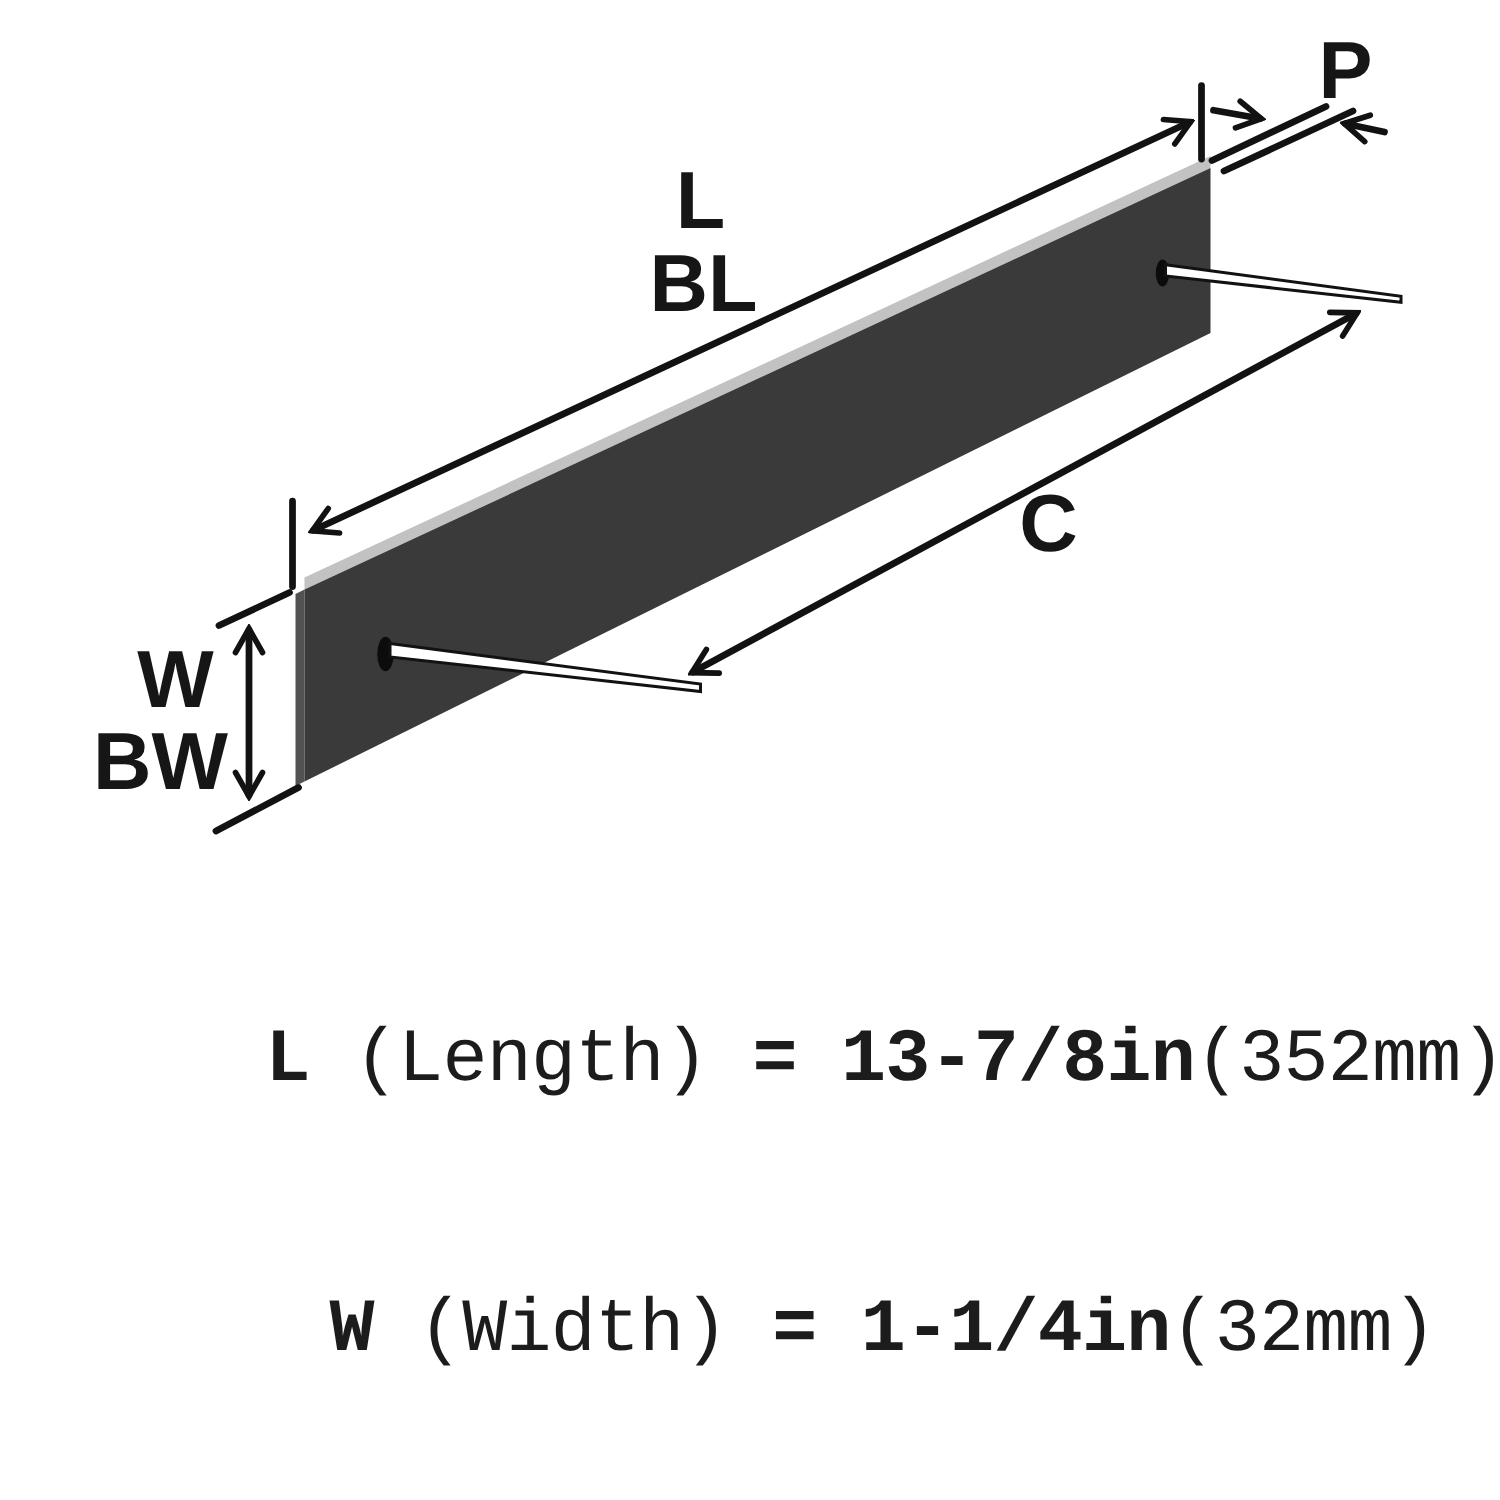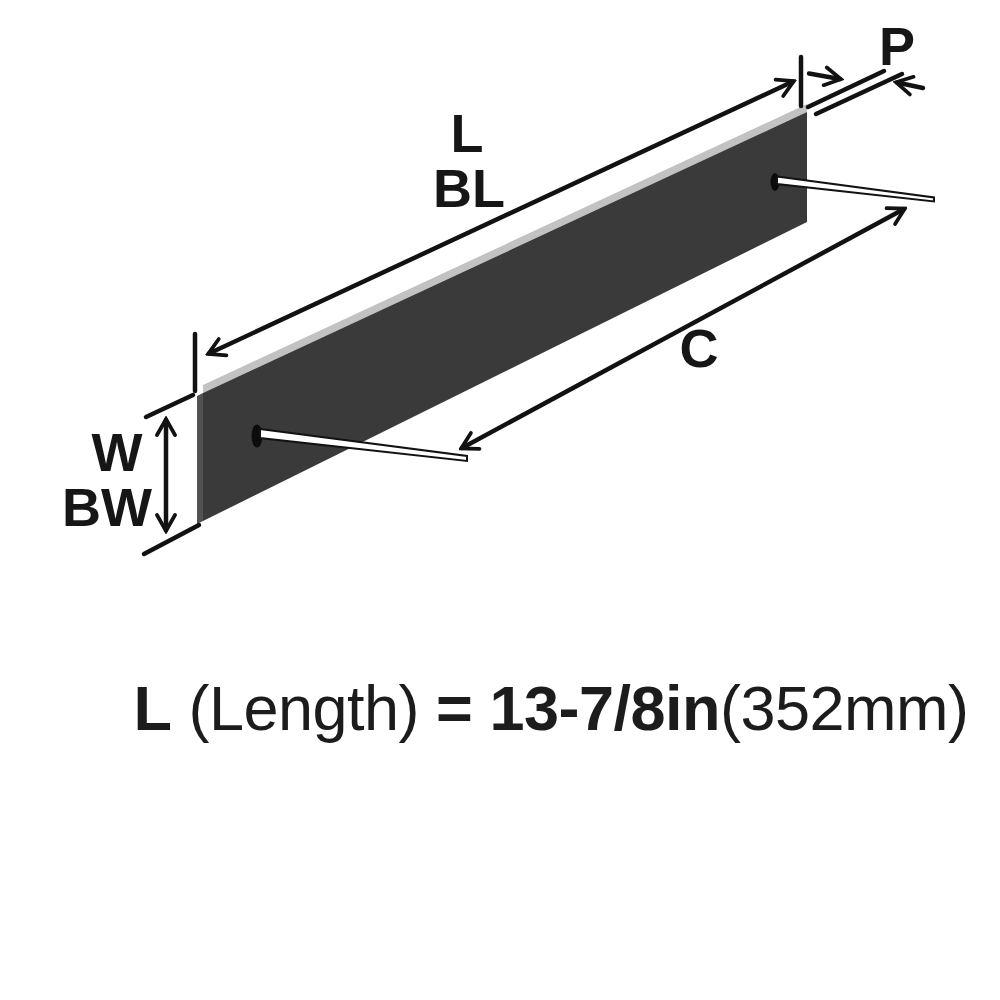--- a/index.html
+++ b/index.html
@@ -32,24 +32,25 @@
   .specs {
     position: absolute;
     left: 0;
     top: 618px;
     width: 1000px;
     text-align: center;
     color: #1c1c1c;
   }
   .spec-row {
     white-space: pre;
-    font-size: 63px;
+    font-size: 50px;
     line-height: 60px;
     font-weight: 400;
     letter-spacing: -0.5px;
+    font-family: Liberation Mono, monospace;
   }
   .spec-row .b {
     font-weight: 700;
   }
 </style>
 </head>
 <body>
 
 <div class="stage">
 
@@ -95,18 +96,21 @@
       <text class="dim-label" x="897" y="65">P</text>
       <text class="dim-label" x="699" y="367">C</text>
     </g>
   </svg>
 
   <div class="specs">
     <div class="spec-row">
       <span class="b">L</span><span> (Length) </span><span class="b">=</span><span class="b"> 13-7/8in</span><span>(352mm)</span>
     </div>
     <div class="spec-row">
+      <span class="b">W</span><span> (Width) </span><span class="b">=</span><span class="b"> 1-1/4in</span><span>(32mm)</span>
+    </div>
+    <div class="spec-row">
       
     </div>
 
   </div>
 
 </div>
 
 </body></html>

